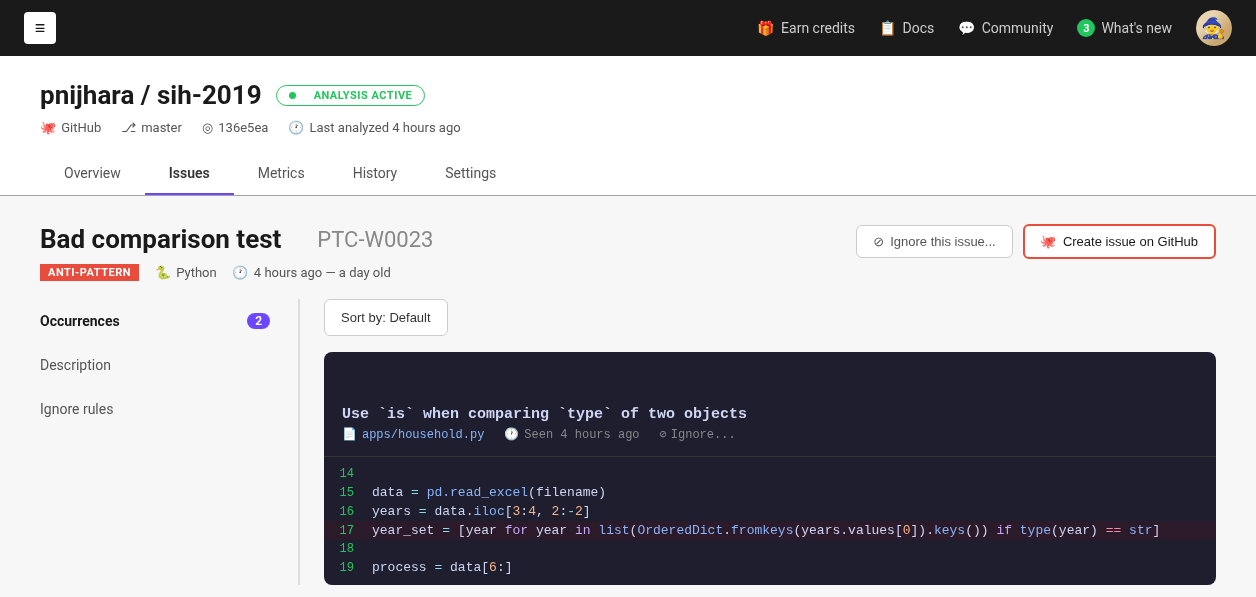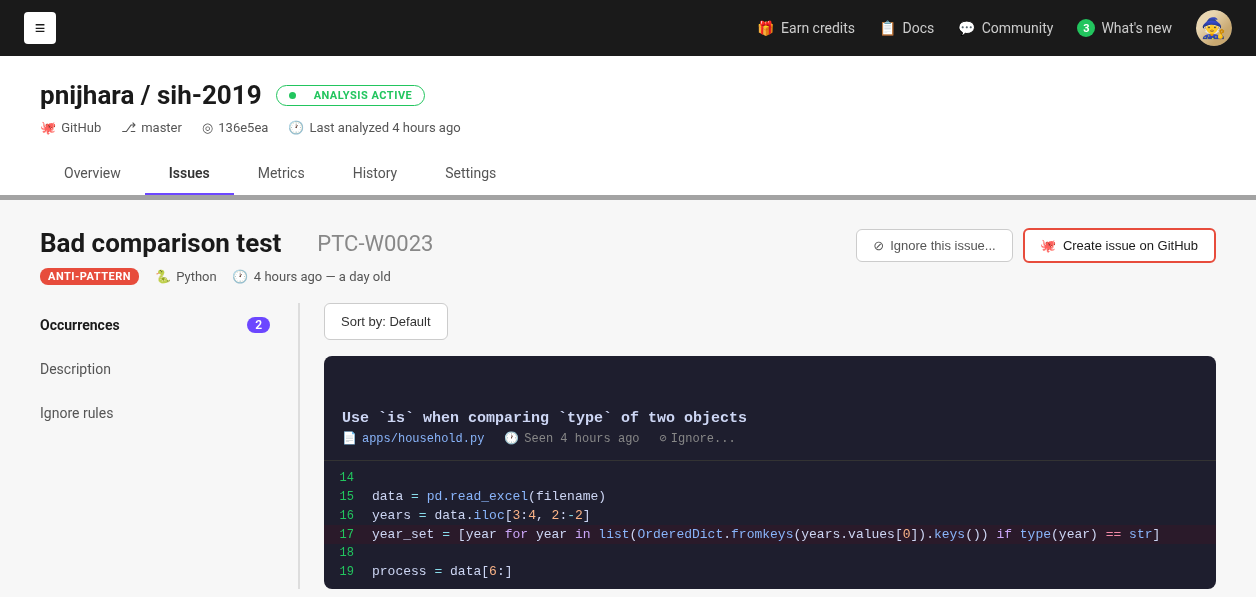--- a/index.html
+++ b/index.html
@@ -71,21 +71,21 @@
       display: flex;
       align-items: center;
       justify-content: center;
       font-size: 20px;
     }
 
     
     .repo-header {
       background: white;
       padding: 24px 40px 0 40px;
-      border-bottom: 5px solid #a3a3a3;
+      border-bottom: 1px solid #a3a3a3;
     }
     .repo-title-row {
       display: flex;
       align-items: center;
       gap: 14px;
       margin-bottom: 10px;
     }
     .repo-title {
       font-size: 26px;
       font-weight: 700;
@@ -168,21 +168,21 @@
     }
     .issue-meta {
       display: flex;
       align-items: center;
       gap: 16px;
       margin-top: 10px;
     }
     .anti-pattern-badge {
       background: #e74c3c;
       color: white;
-      border-radius: 8px;
+      border-radius: 0;
       padding: 2px 8px;
       font-size: 11px;
       font-weight: 700;
       letter-spacing: 0.5px;
     }
     .issue-meta-item {
       display: flex;
       align-items: center;
       gap: 5px;
       font-size: 13px;

